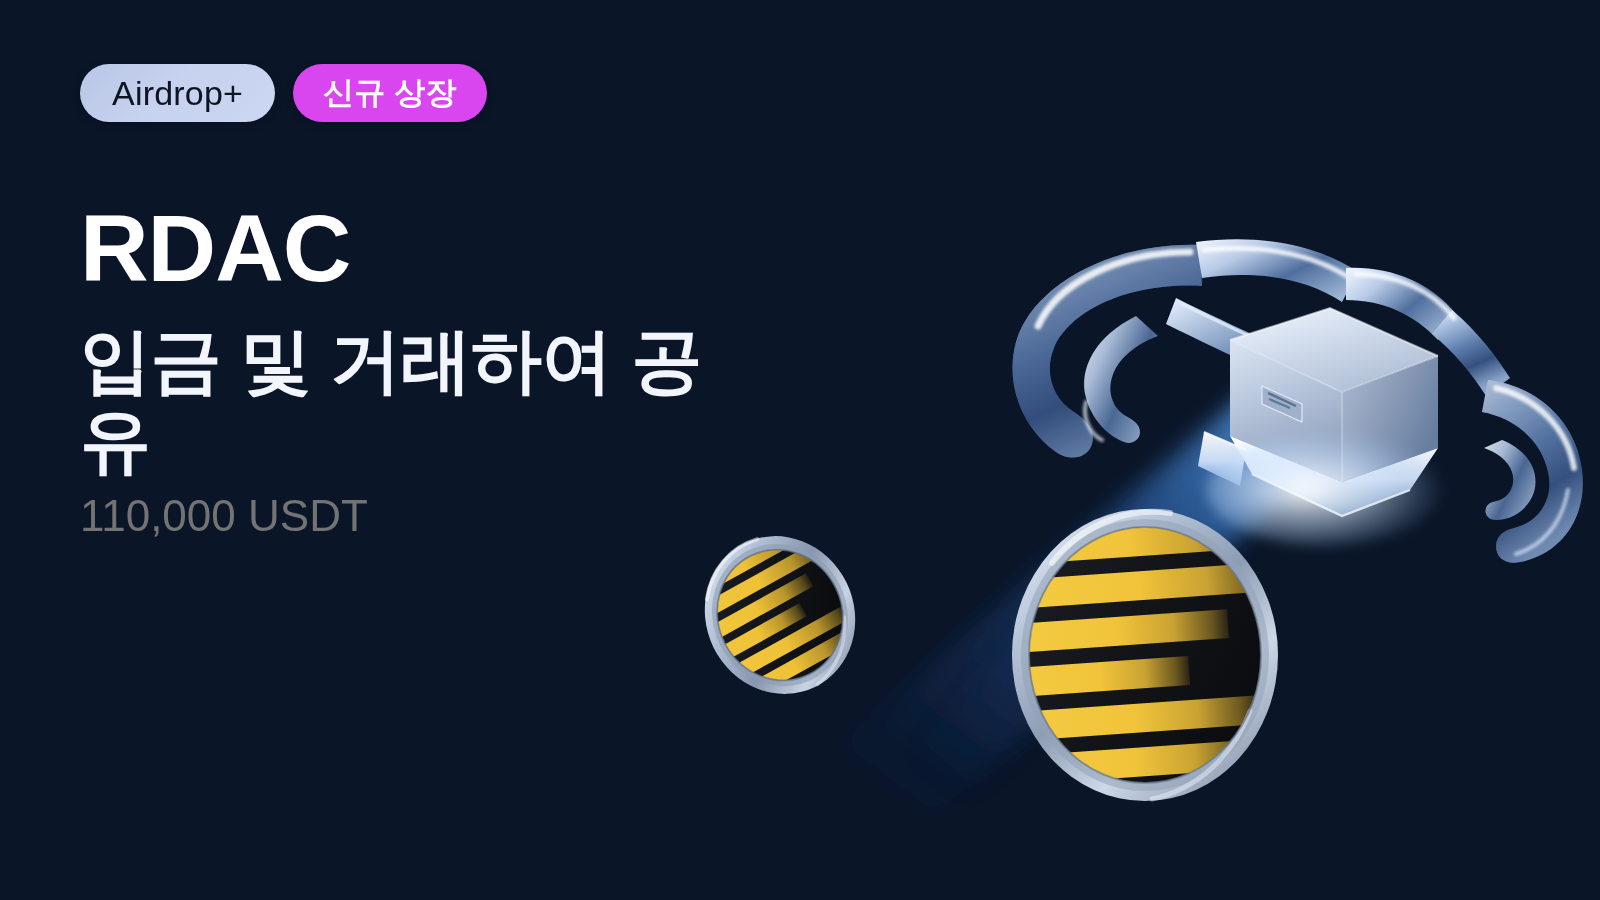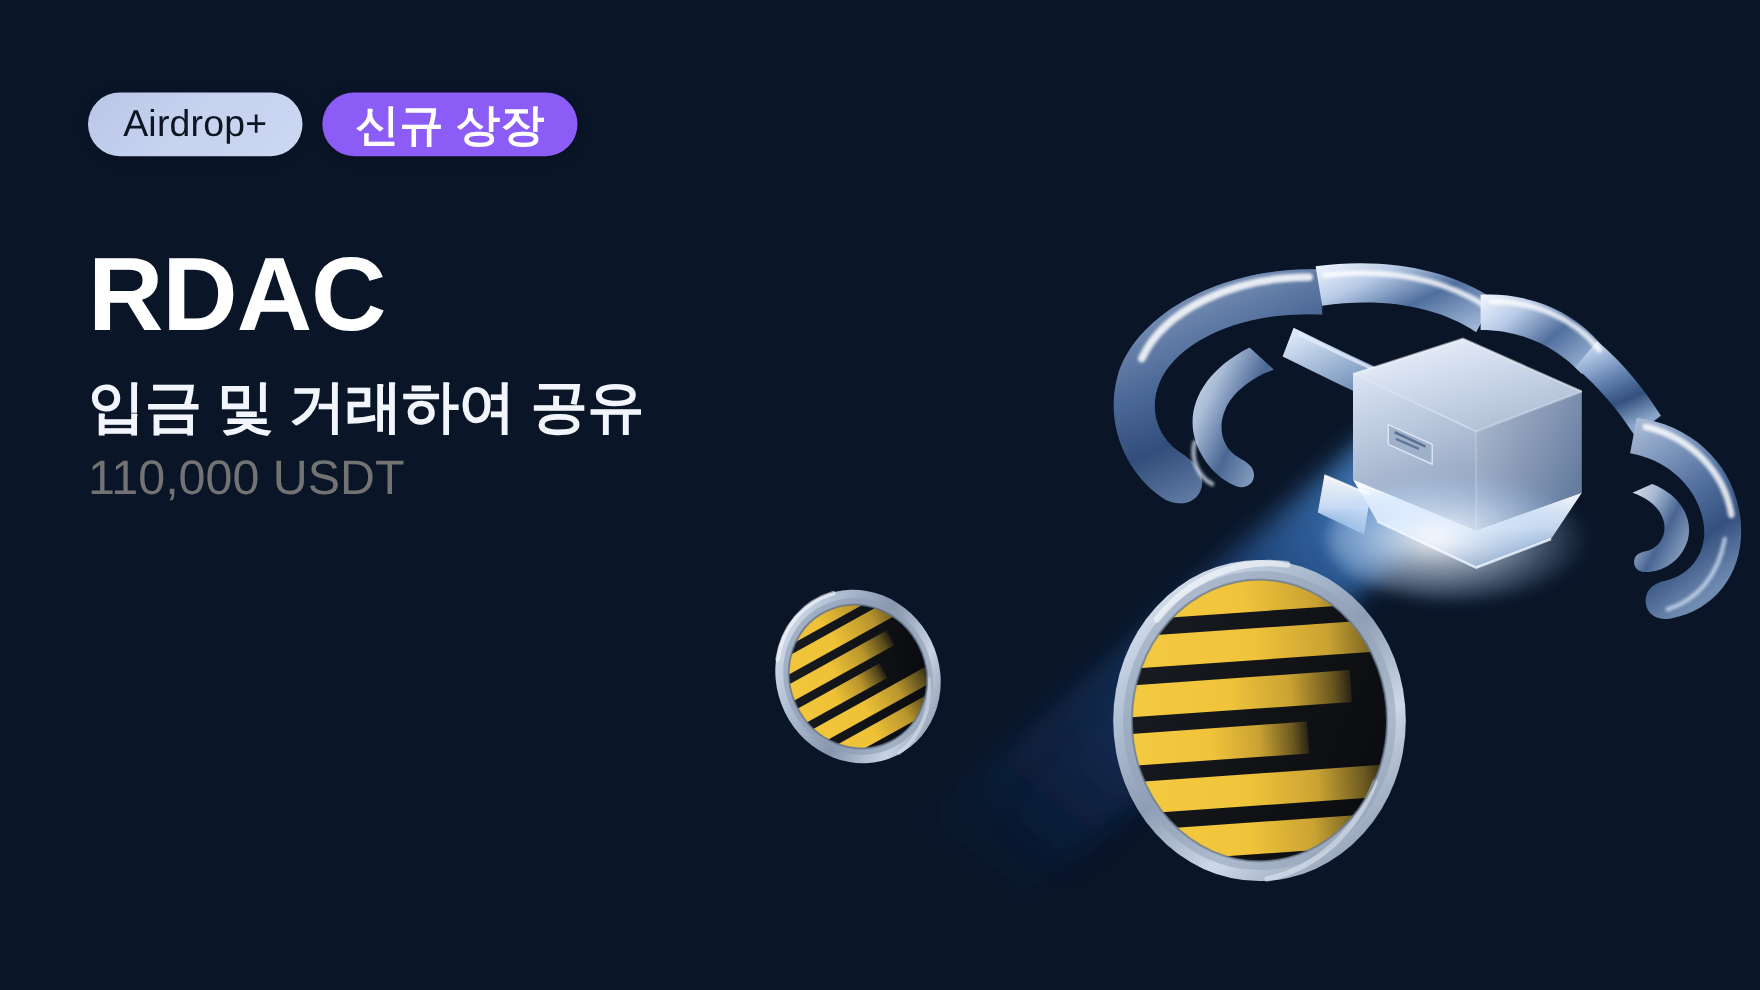--- a/index.html
+++ b/index.html
@@ -28,21 +28,21 @@
       radial-gradient(ellipse 860px 700px at 6% 92%,  rgba(25,64,124,.95) 0%, rgba(25,64,124,0) 70%),
       radial-gradient(ellipse 700px 560px at 26% 18%, rgba(21,45,90,.60) 0%, rgba(21,45,90,0) 72%),
       radial-gradient(ellipse 1000px 820px at 92% 78%, rgba(4,12,28,.97) 0%, rgba(4,12,28,0) 70%),
       radial-gradient(ellipse 520px 420px at 74% 26%, rgba(3,10,24,.85) 0%, rgba(3,10,24,0) 72%),
       linear-gradient(122deg,#16243f 0%,#143059 32%,#102murk 32%,#0f1f3e 60%,#0a1730 80%,#070f21 100%);
   }
 
   
   .content {
     position:absolute;
-    left:80px; top:84px;
+    left:80px; top:64px;
     z-index:20;
     width:640px;
   }
 
   .badges { display:flex; align-items:center; gap:18px; }
 
   .badge {
     height:58px;
     border-radius:29px;
     display:flex; align-items:center; justify-content:center;
@@ -52,40 +52,40 @@
   }
   .badge-airdrop {
     background:linear-gradient(135deg,#b9c6e6 0%,#c6d2ee 45%,#ccd7f2 100%);
     color:#0d1422;
     font-size:34px;
     font-weight:400;
     padding:0 32px;
     box-shadow:0 2px 10px rgba(0,0,0,.22);
   }
   .badge-listing {
-    background:#8b5cf6;
+    background:#d946ef;
     color:#ffffff;
-    font-size:40px;
+    font-size:31px;
     font-weight:700;
     padding:15px 30px;
     box-shadow:0 2px 10px rgba(0,0,0,.22);
   }
 
   .title {
     margin-top:80px;
     font-size:95px;
     line-height:.98;
     font-weight:700;
     color:#ffffff;
     letter-spacing:-1px;
   }
 
   .subtitle {
     margin-top:26px;
-    font-size:52px;
+    font-size:71px;
     line-height:1.12;
     font-weight:700;
     color:#f2f5fb;
     letter-spacing:-.5px;
   }
 
   .amount {
     margin-top:12px;
     font-size:44px;
     line-height:1.1;

